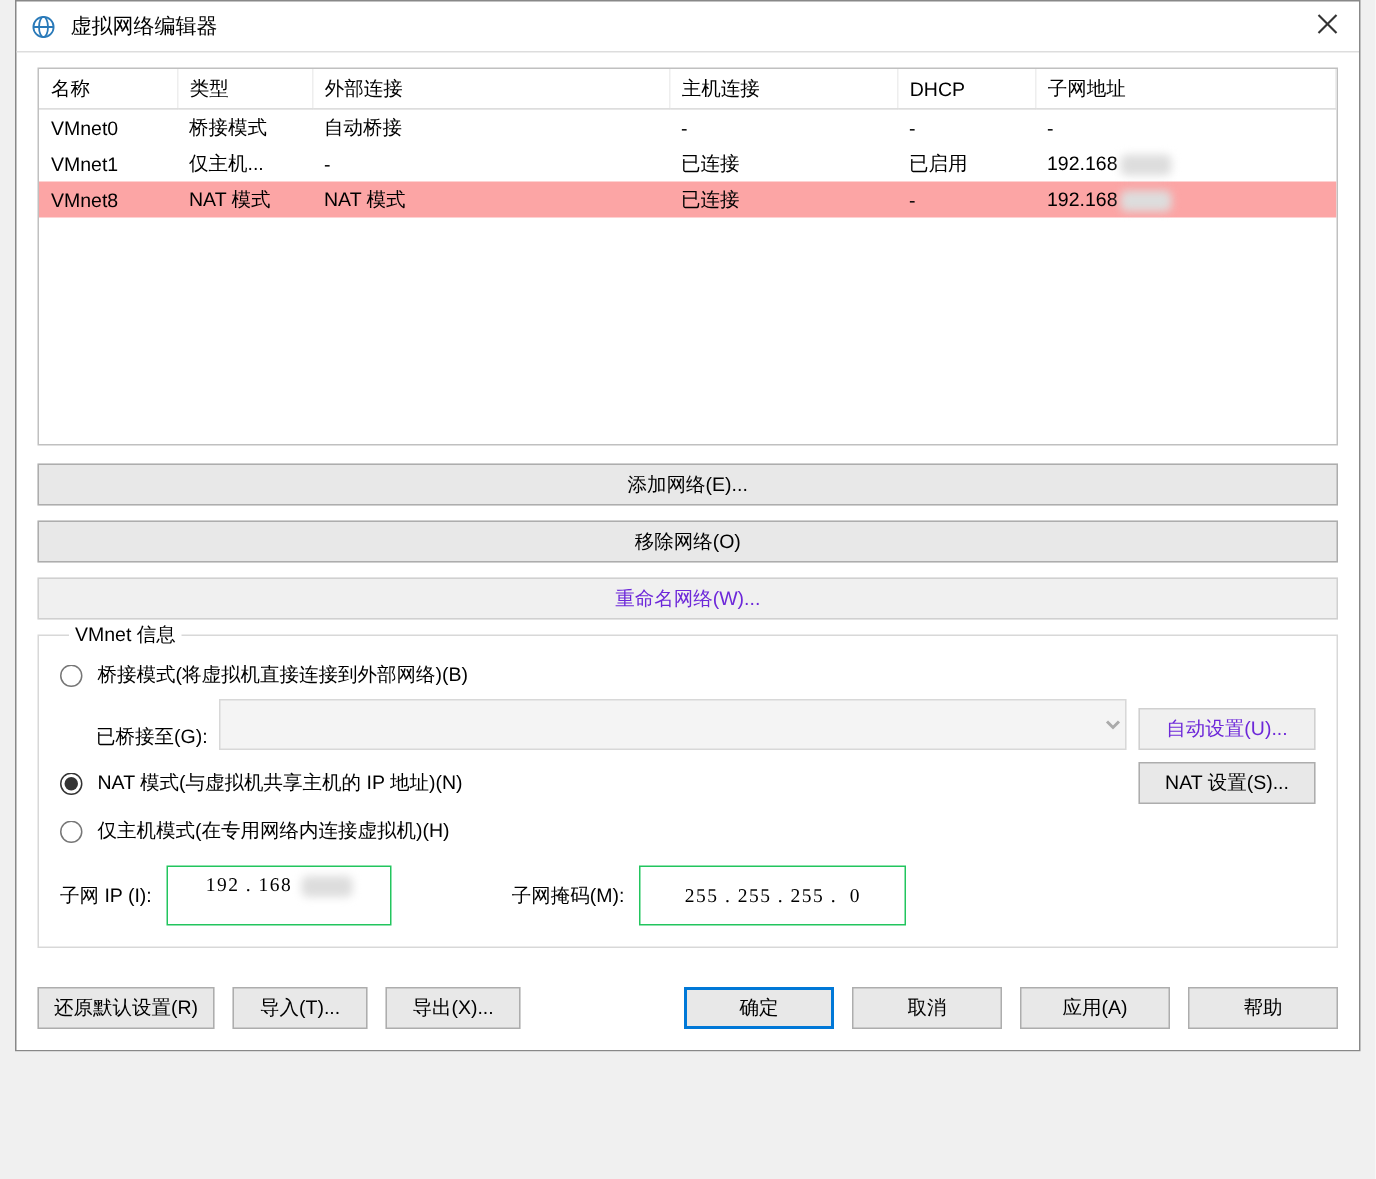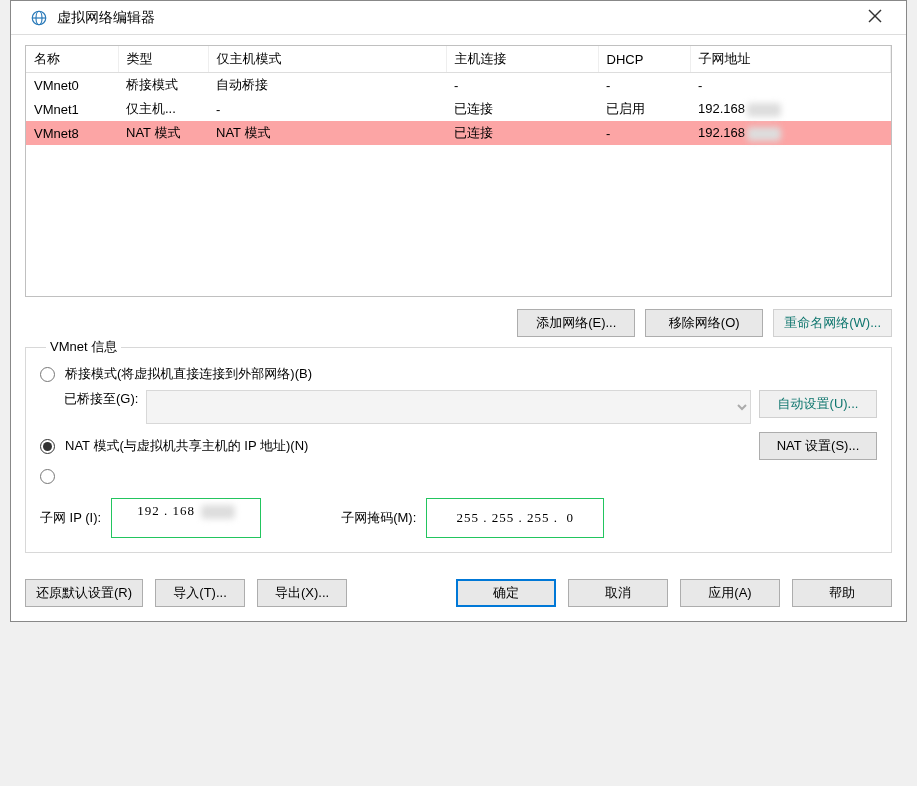--- a/index.html
+++ b/index.html
@@ -1,36 +1,36 @@
 <!DOCTYPE html>
 <html><head>
 <meta charset="utf-8">
 <style>
 * { box-sizing: border-box; margin: 0; padding: 0; }
 body { font-family: "Microsoft YaHei", "Segoe UI", sans-serif; font-size: 13px; background: #f0f0f0; }
 .window { width: 897px; margin: 0 auto; background: #fff; border: 1px solid #888; position: relative; }
-.titlebar { display: flex; align-items: center; padding: 6px 18px; border-bottom: 1px solid #ddd; }
+.titlebar { display: flex; align-items: center; padding: 6px 8px; border-bottom: 1px solid #ddd; }
 .titlebar .icon { width: 20px; height: 20px; display: inline-flex; align-items: center; justify-content: center; margin-right: 8px; color: #2a7ab9; }
 .titlebar .title { flex: 1; font-size: 14px; }
 .titlebar .close { cursor: pointer; font-size: 18px; padding: 0 6px; }
 .content { padding: 10px 14px 14px 14px; }
 .table-wrap { border: 1px solid #c0c0c0; height: 252px; overflow: hidden; background: #fff; }
 table { width: 100%; border-collapse: collapse; font-size: 13px; }
 th { text-align: left; font-weight: normal; padding: 4px 8px; border-bottom: 1px solid #ddd; border-right: 1px solid #eee; background: #fff; position: relative; }
 td { padding: 3px 8px; }
 tr.selected td { background: #fca5a5; }
-.btn-row { display: flex; justify-content: flex-end; gap: 10px; margin: 12px 0 10px 0; }
+.btn-row { display: flex; justify-content: flex-end; gap: 10px; margin: 12px 0 10px 0; flex-direction: column; }
 button.win { min-width: 118px; height: 28px; background: #e8e8e8; border: 1px solid #adadad; font-family: inherit; font-size: 13px; cursor: pointer; padding: 0 10px; }
-button.win:disabled, button.win.disabled { color: #0f766e; background: #f0f0f0; border-color: #d0d0d0; cursor: default; }
+button.win:disabled, button.win.disabled { color: #6d28d9; background: #f0f0f0; border-color: #d0d0d0; cursor: default; }
 button.primary { border: 2px solid #0078d7; background: #e8e8e8; }
 .fieldset { border: 1px solid #d8d8d8; padding: 10px 14px 14px 14px; margin-top: 4px; position: relative; }
 .fieldset-label { position: absolute; top: -10px; left: 20px; background: #fff; padding: 0 4px; font-size: 13px; }
 .radio-row, .check-row { display: flex; align-items: center; margin: 7px 0; gap: 6px; }
 .radio-row input[type=radio], .check-row input[type=checkbox] { width: 15px; height: 15px; margin-right: 4px; accent-color: #333; }
-.sub-row { display: flex; align-items: flex-start; margin: 6px 0 6px 24px; gap: 8px; }
+.sub-row { display: flex; align-items: flex-end; margin: 6px 0 6px 24px; gap: 8px; }
 select.bridged { flex: 1; height: 26px; background: #f0f0f0; border: 1px solid #c8c8c8; color: #888; font-family: inherit; font-size: 13px; padding: 16px 6px; }
 .right-btn { margin-left: auto; }
 .row-flex { display: flex; align-items: center; }
 .row-flex .spacer { flex: 1; }
 .highlight-box { border: 3px solid #e83a33; border-radius: 8px; padding: 8px 10px 10px 10px; margin: 6px -6px 10px -10px; }
 .adapter-name { margin: 4px 0 8px 26px; }
 .ip-row { display: flex; align-items: center; gap: 10px; margin-top: 14px; }
 .ip-input { border: 1px solid #22c55e; padding: 4px 8px; height: 40px; font-family: Liberation Serif, serif; font-size: 13px; letter-spacing: 1px; min-width: 150px; text-align: center; background: #fff; }
 .footer-btns { display: flex; gap: 12px; padding: 12px 14px 14px 14px; justify-content: space-between; }
 .footer-btns .left-group, .footer-btns .right-group { display: flex; gap: 12px; }
@@ -67,21 +67,21 @@
             <col style="width:90px">
             <col style="width:238px">
             <col style="width:152px">
             <col style="width:92px">
             <col>
           </colgroup>
         <thead>
             <tr id="th-row">
               <th>名称</th>
               <th>类型</th>
-              <th>仅主机模式</th>
+              <th>外部连接</th>
               <th>主机连接</th>
               <th>DHCP</th>
               <th>子网地址</th>
             </tr>
           </thead>
         <tbody id="tb-body">
             <tr>
               <td>VMnet0</td>
               <td>桥接模式</td>
               <td>自动桥接</td>
@@ -134,20 +134,21 @@
         <div class="radio-row">
           <input type="radio" name="mode" checked="" style="">
           <label>NAT 模式(与虚拟机共享主机的 IP 地址)(N)</label>
         </div>
         <div class="spacer"></div>
         <button class="win">NAT 设置(S)...</button>
       </div>
 
       <div class="radio-row">
         <input type="radio" name="mode" style="">
+        <label>仅主机模式(在专用网络内连接虚拟机)(H)</label>
       </div>
 
 
       <div class="ip-row">
         <label>子网 IP (I):</label>
         <span class="ip-input">
           <span>192 . 168</span>
           <span class="ip-blur"></span>
         </span>
         <span style="width:60px"></span>

